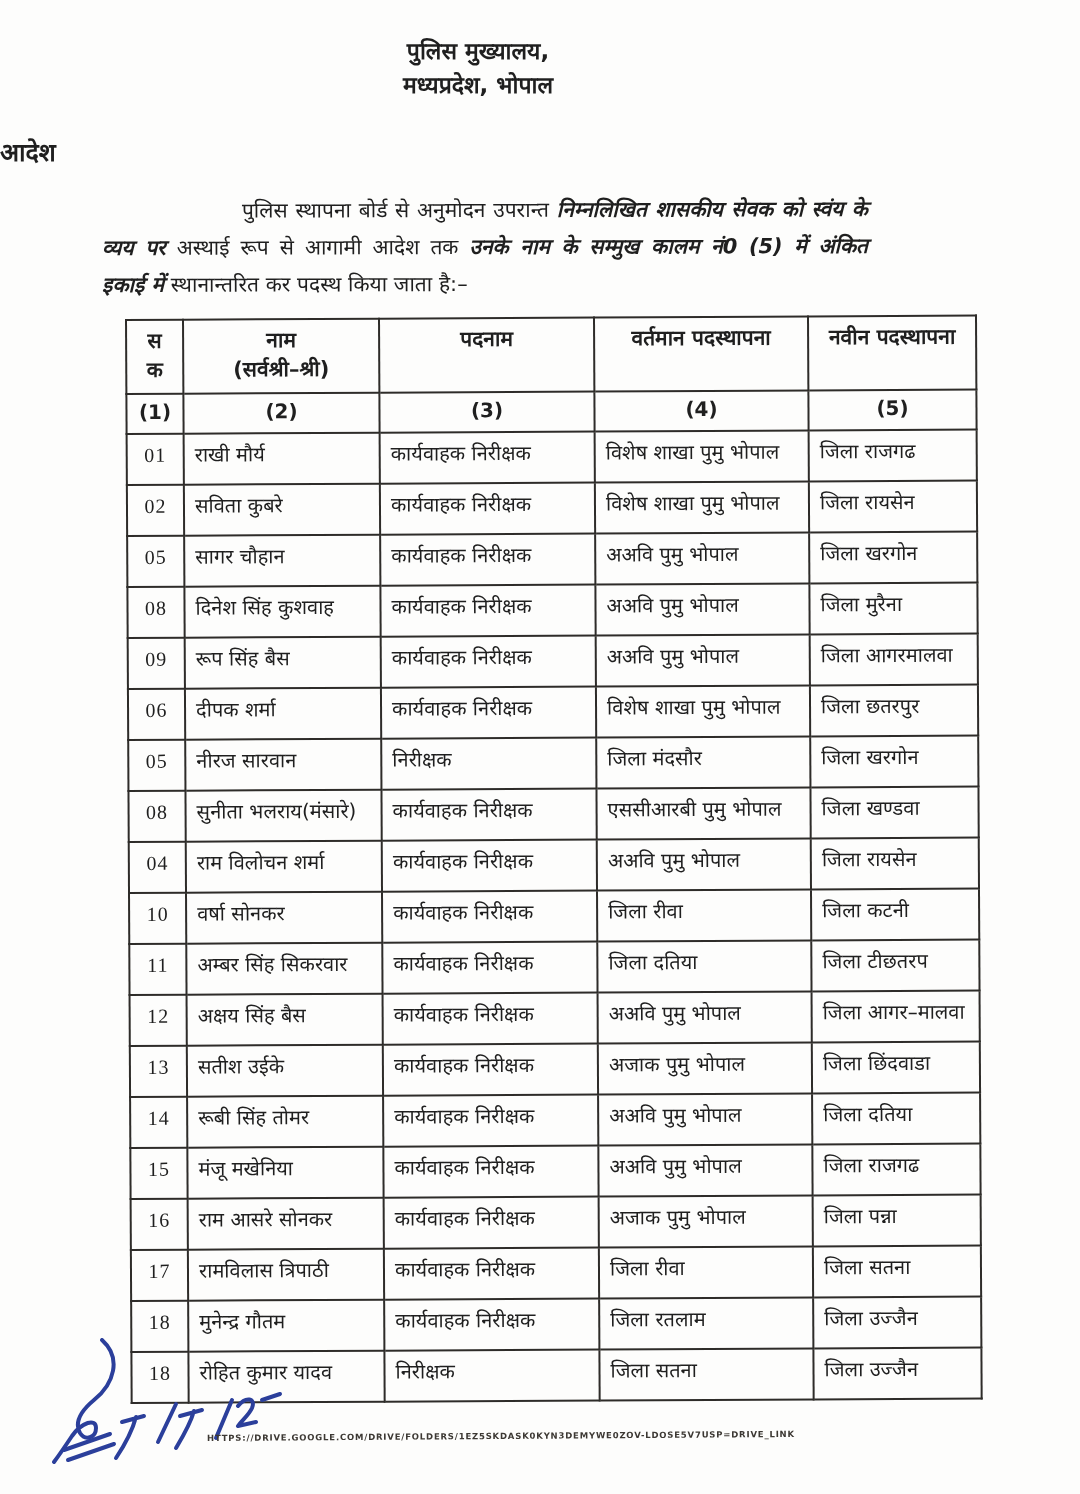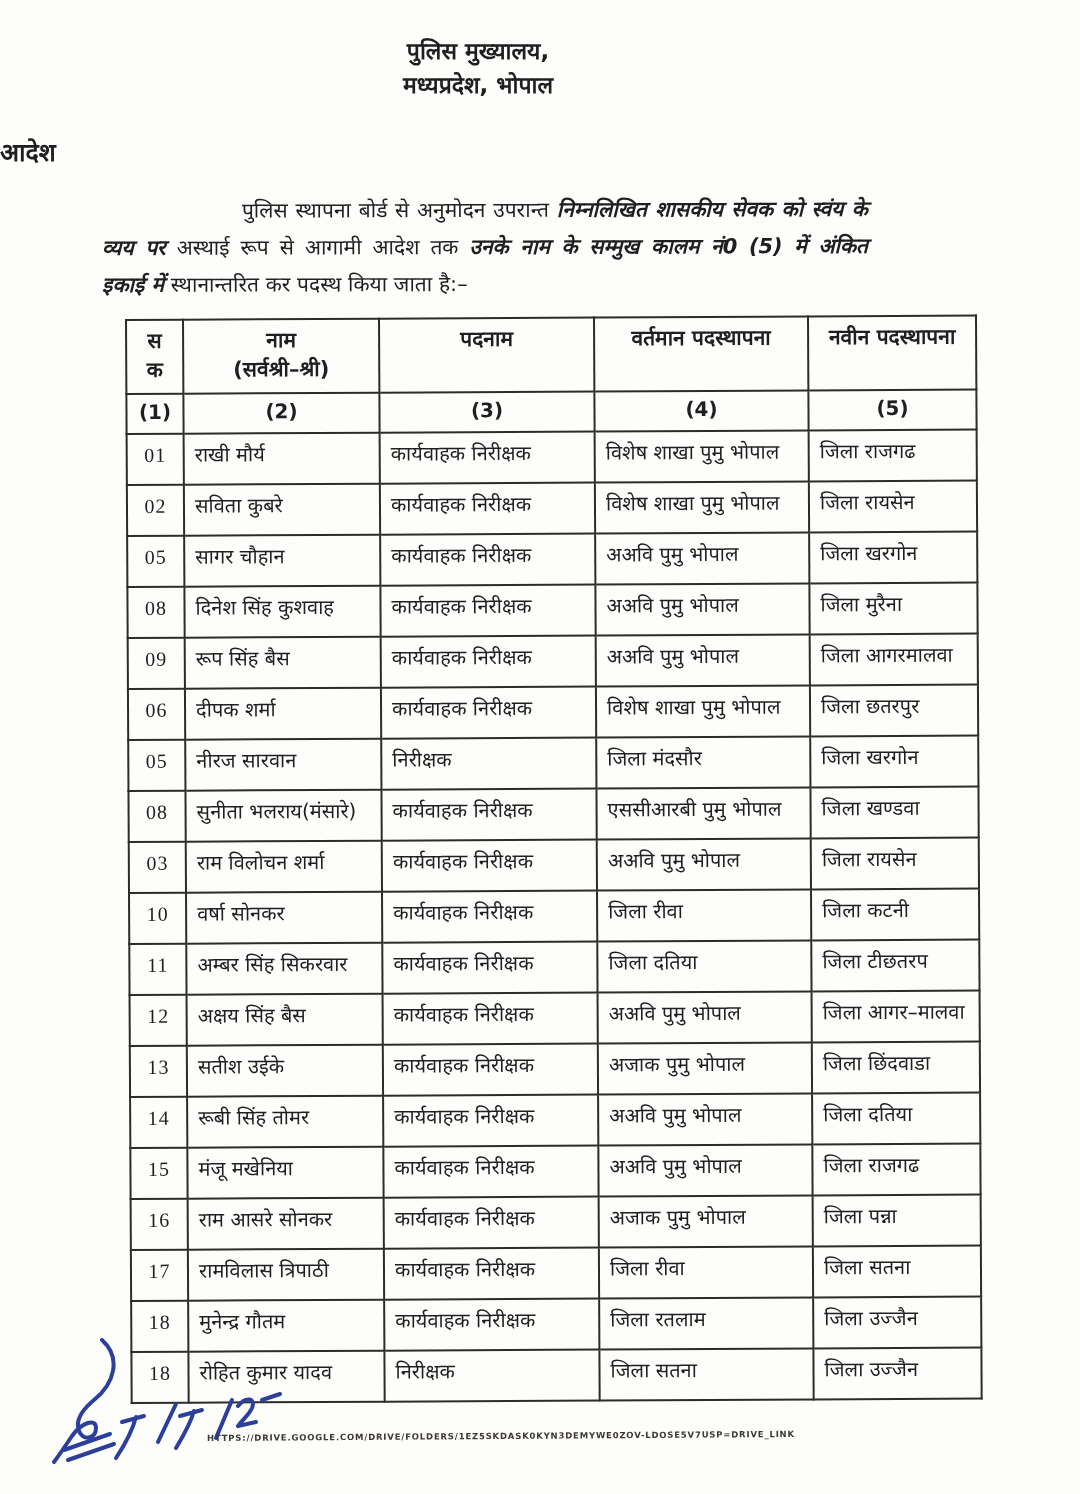--- a/index.html
+++ b/index.html
@@ -204,21 +204,21 @@
           <td>जिला खरगोन</td>
         </tr>
         <tr>
           <td class="sno">08</td>
           <td>सुनीता भलराय(मंसारे)</td>
           <td>कार्यवाहक निरीक्षक</td>
           <td>एससीआरबी पुमु भोपाल</td>
           <td>जिला खण्डवा</td>
         </tr>
         <tr>
-          <td class="sno">03</td>
+          <td class="sno">04</td>
           <td>राम विलोचन शर्मा</td>
           <td>कार्यवाहक निरीक्षक</td>
           <td>अअवि पुमु भोपाल</td>
           <td>जिला रायसेन</td>
         </tr>
         <tr>
           <td class="sno">10</td>
           <td>वर्षा सोनकर</td>
           <td>कार्यवाहक निरीक्षक</td>
           <td>जिला रीवा</td>

